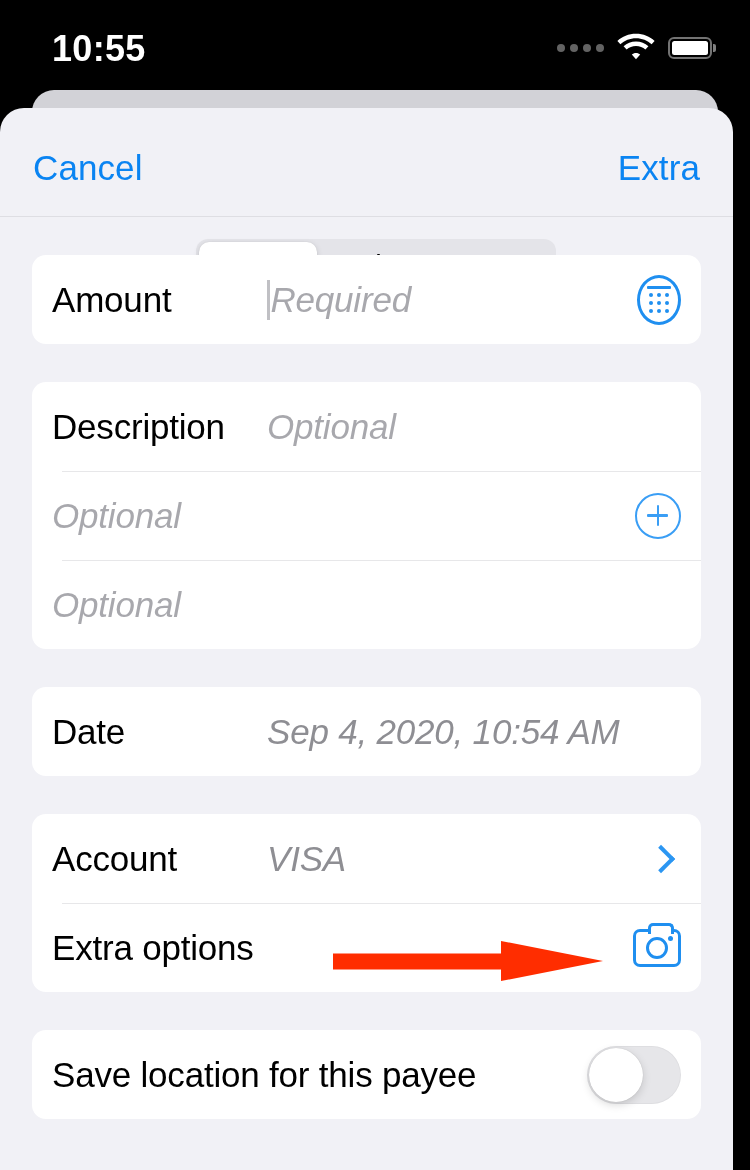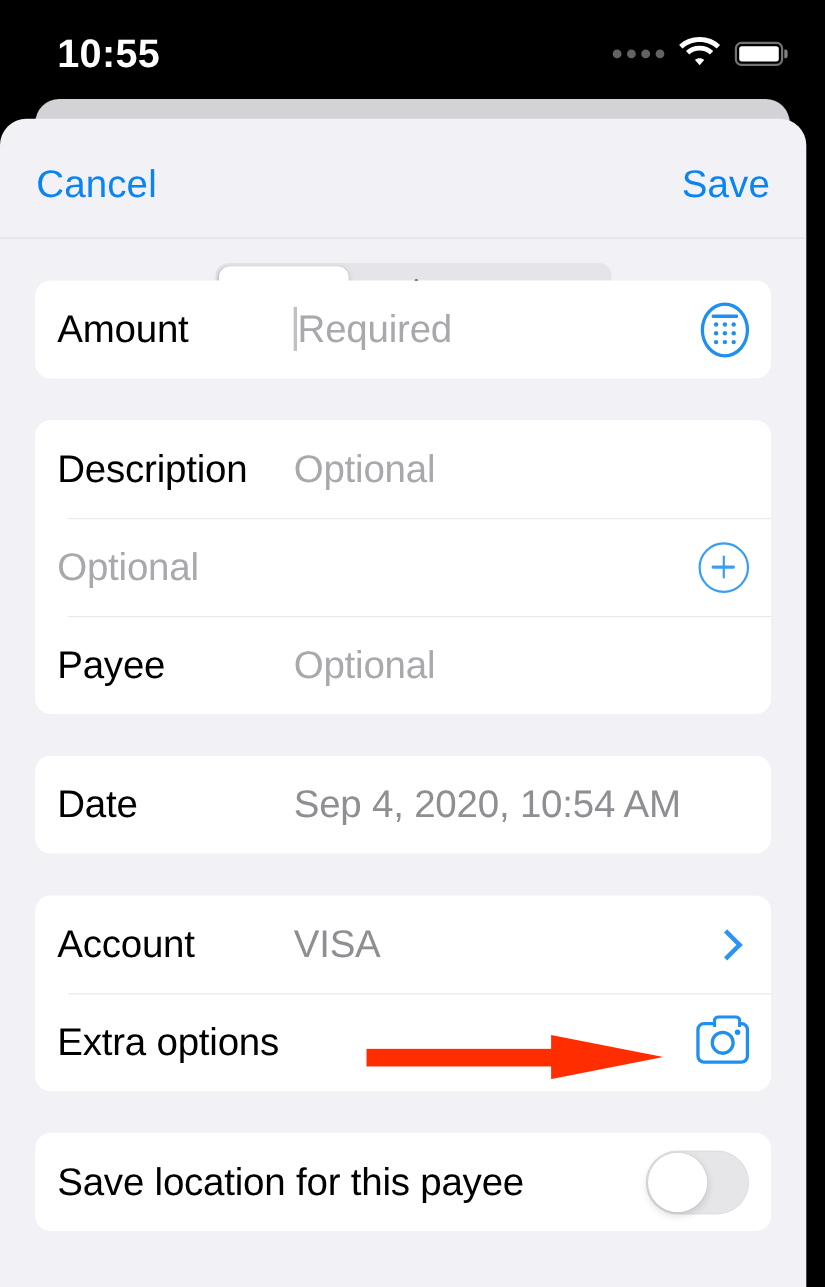--- a/index.html
+++ b/index.html
@@ -173,20 +173,21 @@
     width:215px;
     flex:0 0 auto;
     letter-spacing:-0.2px;
   }
   .row-value {
     font-size:35px;
     color:#a8a8ad;
     flex:1;
     letter-spacing:-0.2px;
     position:relative;
+    font-style:italic;
   }
   .row-value.dark { color:#8e8e93; }
   .caret {
     display:inline-block;
     width:2.5px; height:40px;
     background:#c0c0c4;
     vertical-align:-8px;
     margin-right:1px;
   }
 
@@ -326,21 +327,21 @@
       </span>
     </div>
   </div>
 
   <div id="sheet-back"></div>
 
   <div id="sheet">
 
     <div id="toolbar">
       <button id="cancel-btn" class="bar-btn">Cancel</button>
-      <button id="done-btn" class="bar-btn">Save</button>
+      <button id="done-btn" class="bar-btn">Extra</button>
 
       <div id="segmented">
         <button class="seg selected">
           <span class="glyph-minus"></span>
         </button>
         <button class="seg">
           <span class="glyph-plus"></span>
         </button>
         <span class="seg-divider"></span>
         <button class="seg">
@@ -389,21 +390,20 @@
           <div class="row-label">Description</div>
           <div class="row-value">Optional</div>
         </div>
         <div class="row">
           <div class="row-value">Optional</div>
           <div class="acc">
             <span class="icon-plus-circle"></span>
           </div>
         </div>
         <div class="row">
-          <div class="row-label">Payee</div>
           <div class="row-value">Optional</div>
         </div>
       </div>
 
       <div class="gap-lg"></div>
 
       <div class="card">
         <div class="row">
           <div class="row-label">Date</div>
           <div class="row-value dark">Sep 4, 2020, 10:54 AM</div>

